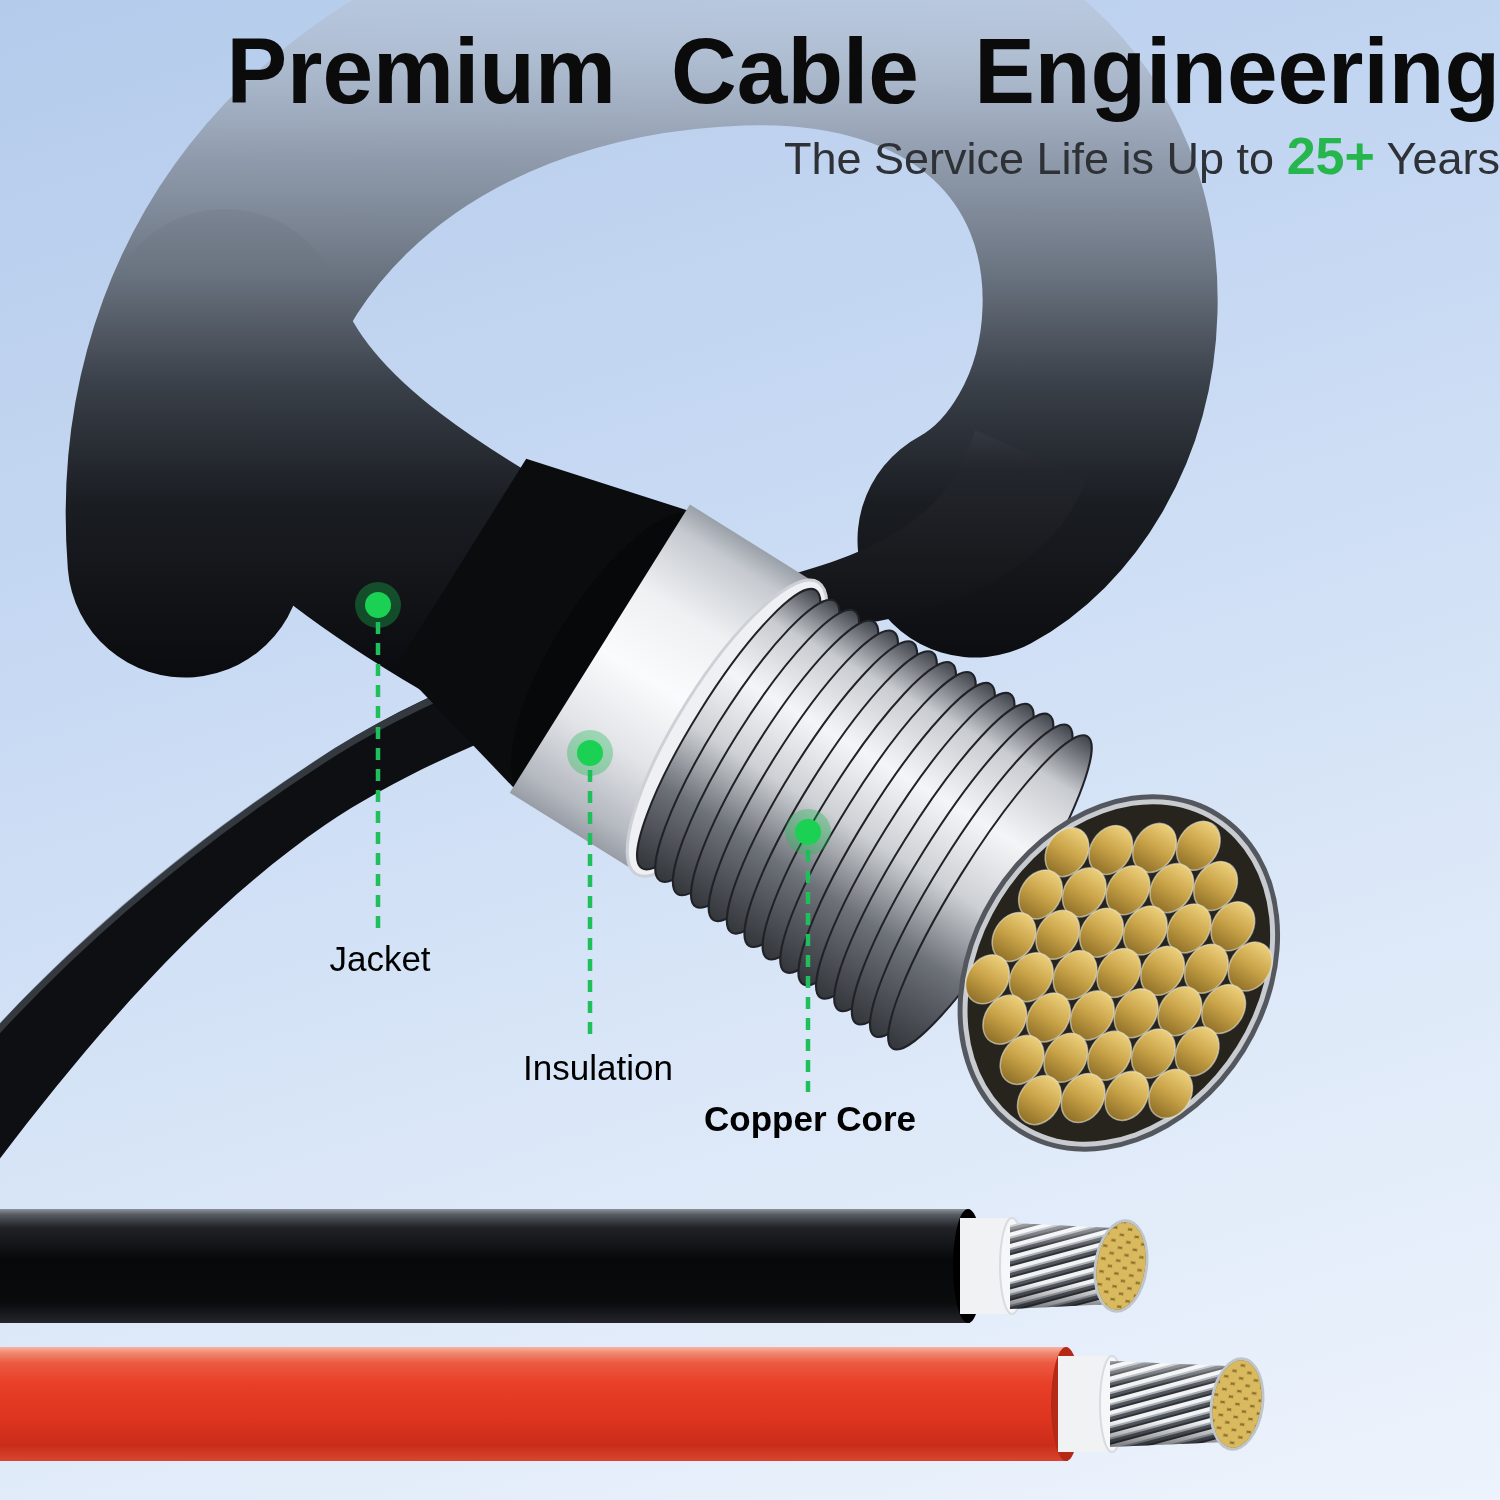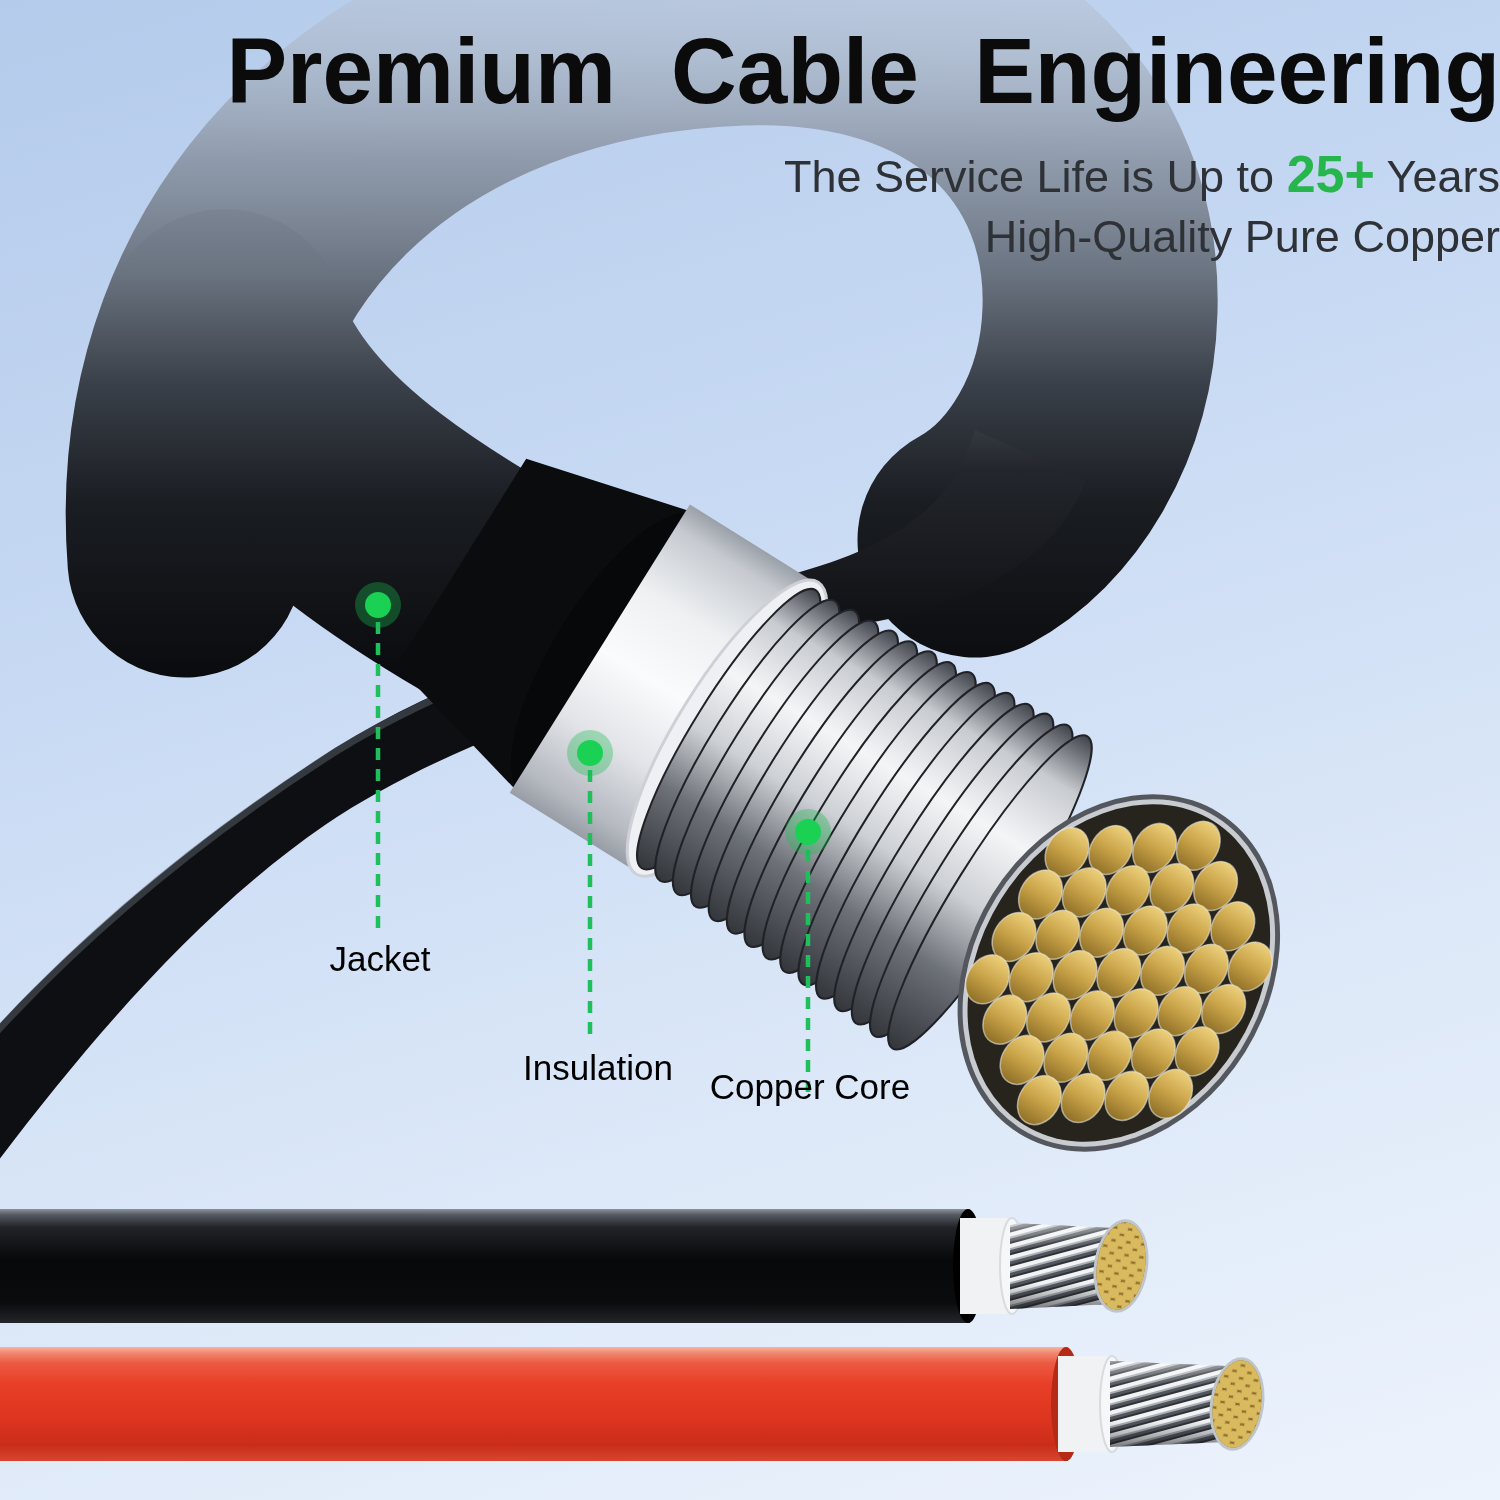--- a/index.html
+++ b/index.html
@@ -7,21 +7,21 @@
     width:1500px;height:1500px;overflow:hidden;position:relative;
     background:linear-gradient(163deg,#b4cbeb 0%,#c7d9f3 35%,#dce8f8 68%,#edf3fc 100%);
     font-family:"Liberation Sans",sans-serif;
   }
   .scene{position:absolute;left:0;top:0;width:1500px;height:1500px;}
   .hero{position:absolute;top:22px;left:0;width:1500px;text-align:right;z-index:5;}
   .hero h1{
     margin:0;font-size:91px;font-weight:bold;letter-spacing:0px;word-spacing:30px;
     color:#0b0b0c;line-height:1.08;transform:scaleY(1.02);
   }
-  .sub1{margin:22px 0 0 0;font-size:45px;color:#2e3237;line-height:1.25;}
+  .sub1{margin:4px 0 0 0;font-size:45px;color:#2e3237;line-height:1.25;}
   .sub2{margin:2px 0 0 0;font-size:45px;color:#2e3237;line-height:1.25;}
   .green{color:#27b54e;font-weight:bold;font-size:52px;}
   .callout{
     position:absolute;transform:translateX(-50%);z-index:5;
     font-size:35px;color:#000000;white-space:nowrap;
   }
 </style>
 </head>
 <body>
 
@@ -220,18 +220,17 @@
       <ellipse cx="1237" cy="1404" rx="27" ry="47" fill="#c0c5ca"></ellipse>
       <ellipse cx="1237" cy="1404" rx="24" ry="44" fill="#8a6d2b"></ellipse>
       <ellipse cx="1237" cy="1404" rx="24" ry="44" fill="url(#dotsPat)"></ellipse>
     </g>
   </g>
 </svg>
 
 <header class="hero">
   <h1>Premium Cable Engineering</h1>
   <p class="sub1"><span>The Service Life is Up to </span><span class="green">25+</span><span> Years</span></p>
-  <p class="sub2">High-Quality Pure Copper</p>
 </header>
 
 <div class="callout" style="left:380px;top:939px;">Jacket</div>
 <div class="callout" style="left:598px;top:1048px;">Insulation</div>
-<div class="callout" style="left:810px;top:1067px;">Copper Core</div>
+<div class="callout" style="left:810px;top:1099px;font-weight:bold;">Copper Core</div>
 
 </body></html>

